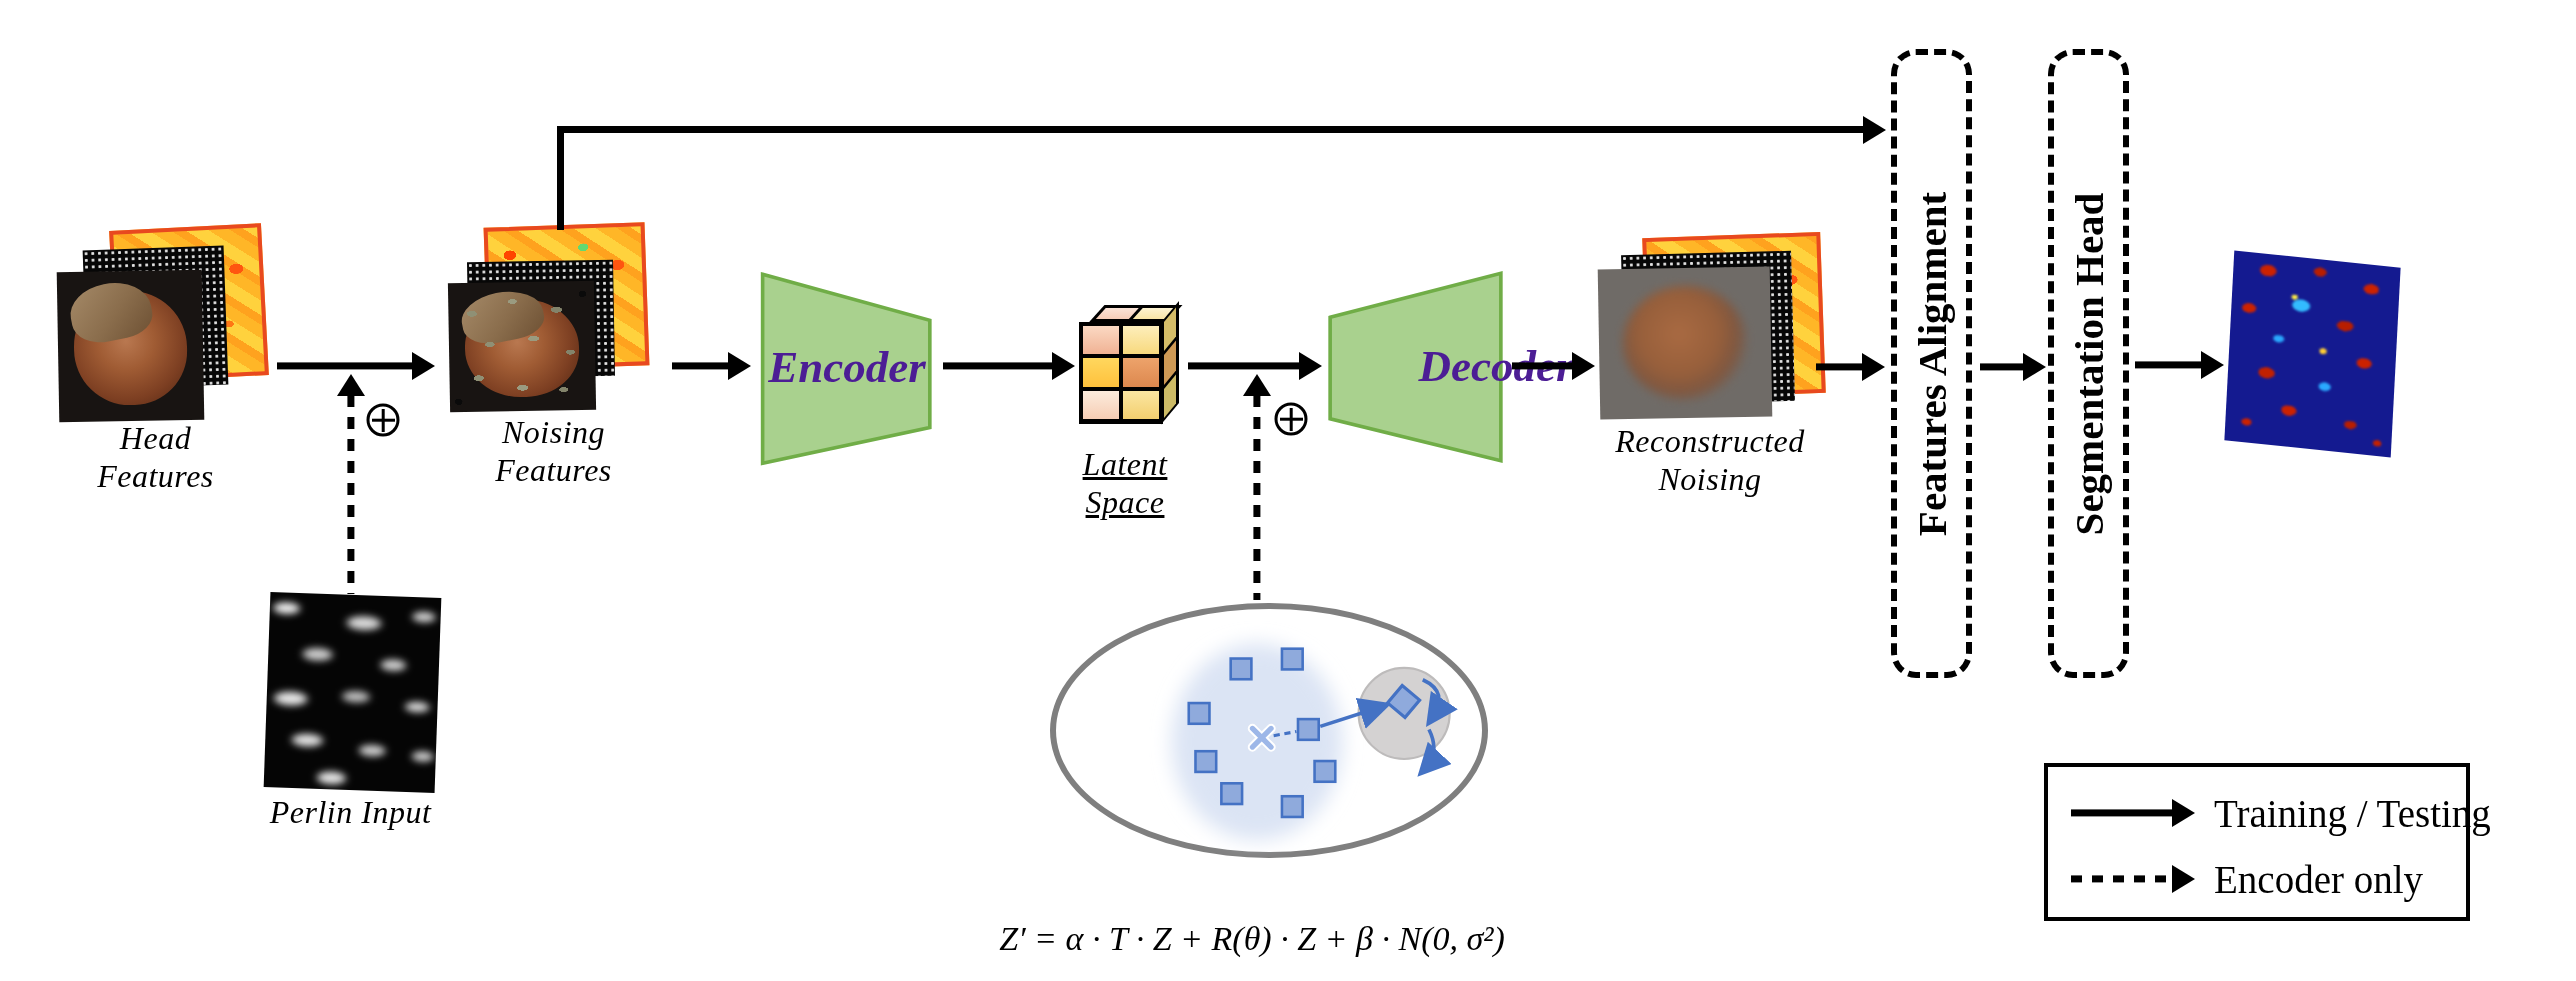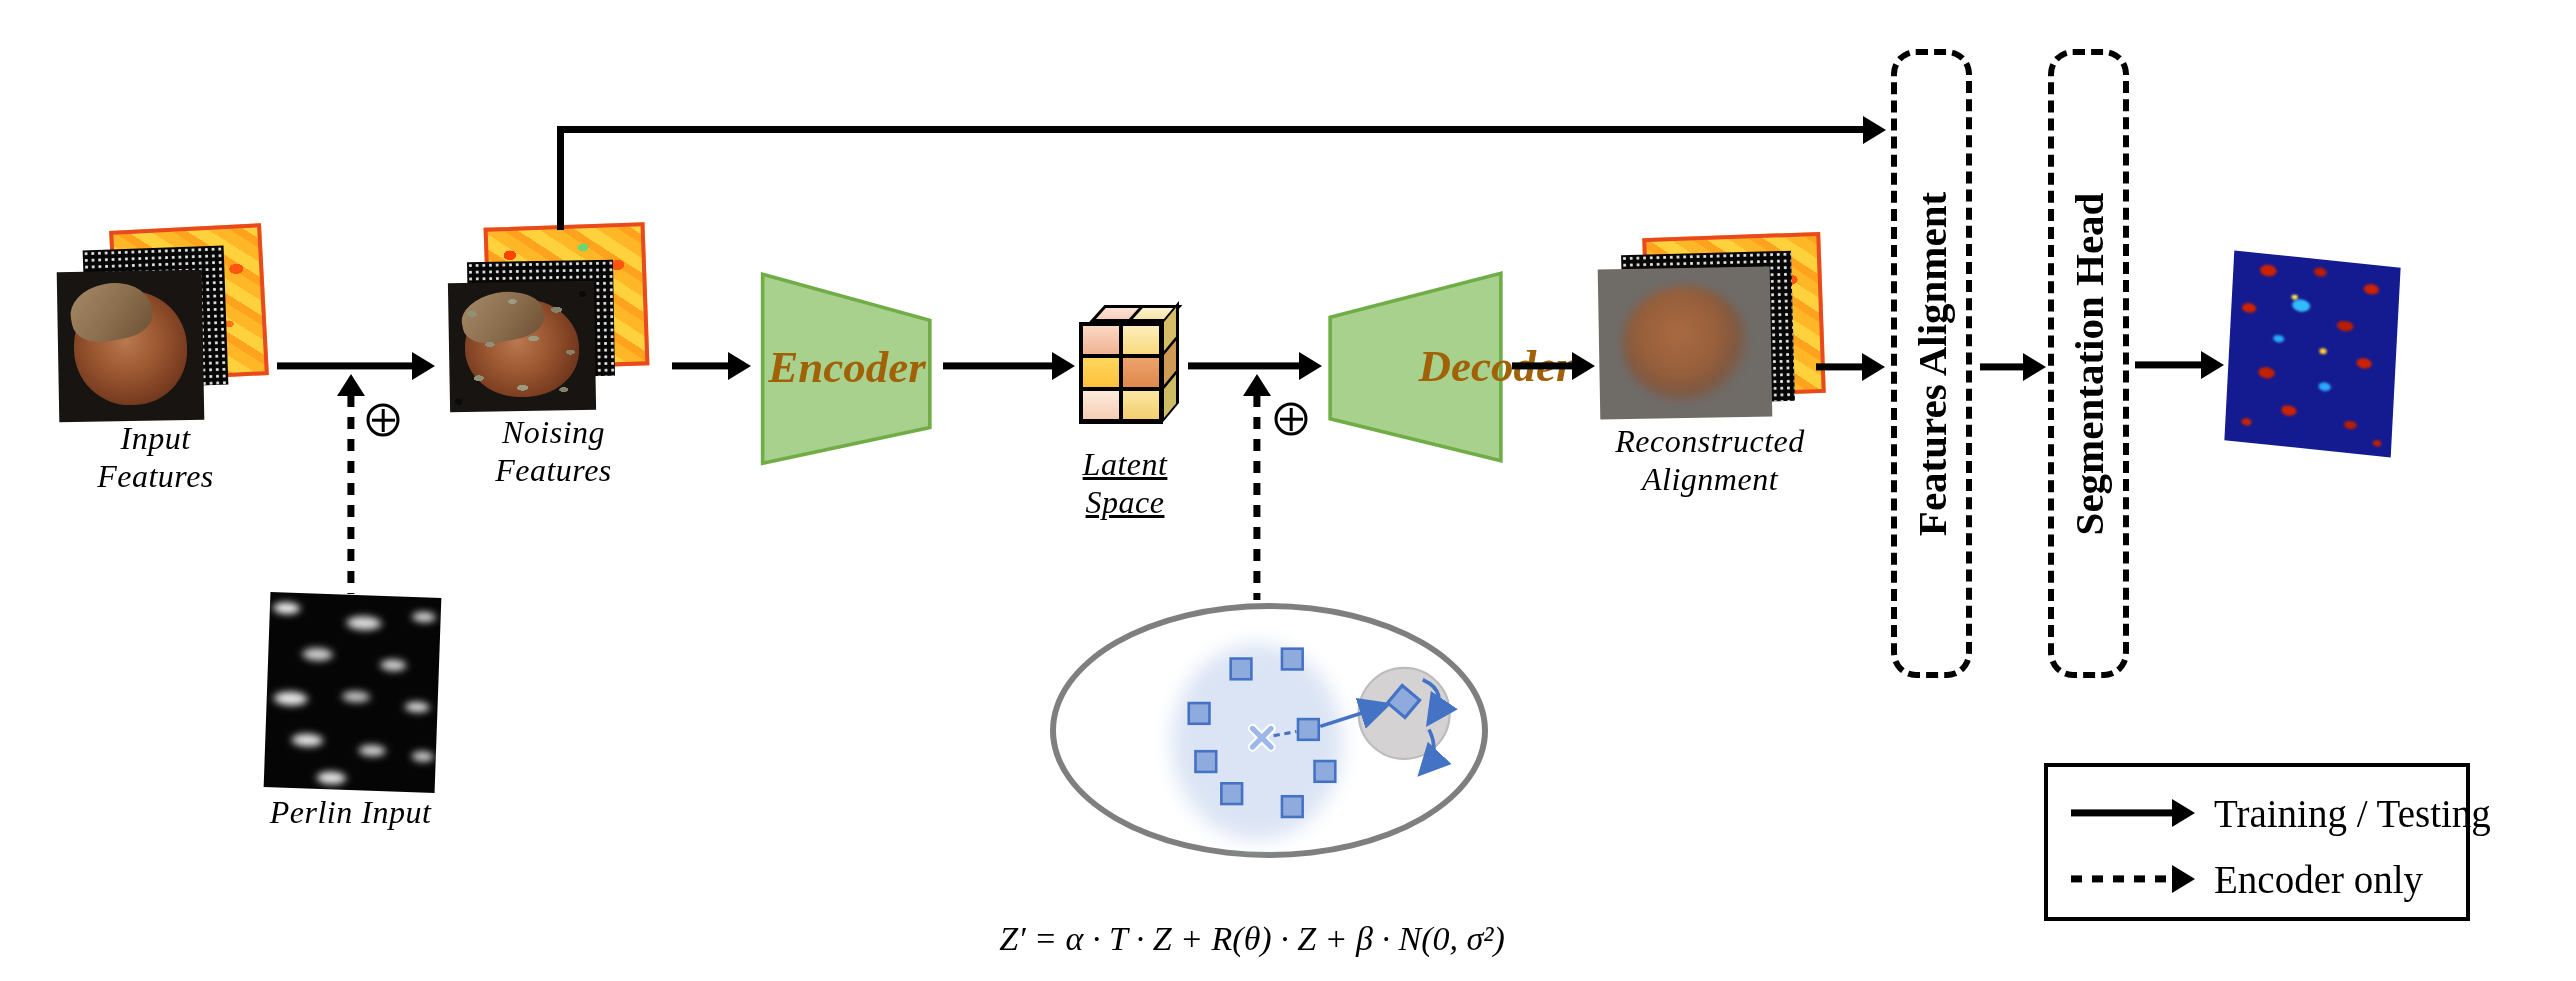--- a/index.html
+++ b/index.html
@@ -89,21 +89,21 @@
       radial-gradient(30px 12.4px at 16% 54%, rgba(255,255,255,.9) 45%, transparent 65%),
       radial-gradient(25px 10.3px at 52% 52%, rgba(235,235,235,.8) 45%, transparent 65%),
       radial-gradient(22px 9.3px at 86% 56%, rgba(255,255,255,.85) 45%, transparent 65%),
       radial-gradient(28px 11.4px at 26% 74%, rgba(250,250,250,.9) 45%, transparent 65%),
       radial-gradient(24px 10.3px at 62% 78%, rgba(255,255,255,.8) 45%, transparent 65%),
       radial-gradient(19.7px 9.3px at 90% 80%, rgba(240,240,240,.85) 45%, transparent 65%),
       radial-gradient(26px 11.4px at 40% 92%, rgba(255,255,255,.9) 45%, transparent 65%); }
 
   
   .blocksvg { position:absolute; }
-  .blocktext { position:absolute; font-weight:bold; font-style:italic; font-size:45px; color:#a16207;
+  .blocktext { position:absolute; font-weight:bold; font-style:italic; font-size:45px; color:#4c1d95;
                transform:translate(-50%,-50%); white-space:nowrap; }
 
   
   .cube { position:absolute; left:1079px; top:305px; width:111px; height:127px; }
   .cube-top { position:absolute; left:17.6px; top:0; width:78px; height:16.6px; background:#000;
               display:flex; gap:4.1px; padding:3.1px 4.1px; box-sizing:border-box; transform:skewX(-42deg); }
   .cube-top div { flex:1; }
   .cube-side { position:absolute; left:82px; top:7.2px; width:17.6px; height:102px; background:#000;
                display:flex; flex-direction:column; gap:4.1px; padding:3.1px; box-sizing:border-box;
                transform:skewY(-50deg); }
@@ -158,21 +158,21 @@
 
 <div class="canvas">
 
   <div>
     <div class="layer heatmap" style="left:113px; top:227px; width:144px; height:144px; transform:rotate(-3deg);"></div>
     <div class="layer griddots" style="left:85px; top:248px; width:141px; height:139px; transform:rotate(-2deg);"></div>
     <div class="layer photo" style="left:58px; top:271px; width:145px; height:150px; transform:rotate(-1deg);">
       <div class="nut"></div>
       <div class="nutcap"></div>
     </div>
-    <div class="lbl" style="left:78px; top:420px; width:155px;">Input Features</div>
+    <div class="lbl" style="left:78px; top:420px; width:155px;">Head Features</div>
   </div>
 
   <div class="arr" style="left:277px; top:351px; width:158px;">
     <div class="shaft"></div>
     <div class="head"></div>
   </div>
 
   <div class="dotv" style="left:336px; top:374px; height:220px;">
     <div class="vhead"></div>
     <div class="vshaft"></div>
@@ -263,21 +263,21 @@
     <div class="shaft"></div>
     <div class="head"></div>
   </div>
 
   <div>
     <div class="layer heatmap" style="left:1645px; top:235px; width:170px; height:153px; transform:rotate(-2deg);"></div>
     <div class="layer griddots" style="left:1623px; top:253px; width:170px; height:150px; transform:rotate(-1.5deg);"></div>
     <div class="layer recon" style="left:1599px; top:268px; width:172px; height:150px; transform:rotate(-1deg);">
       <div class="blurnut2"></div>
     </div>
-    <div class="lbl" style="left:1596px; top:423px; width:228px;">Reconstructed Alignment</div>
+    <div class="lbl" style="left:1596px; top:423px; width:228px;">Reconstructed Noising</div>
   </div>
 
   <div class="arr" style="left:1816px; top:352px; width:69px;">
     <div class="shaft"></div>
     <div class="head"></div>
   </div>
 
   <div class="dashbox" style="left:1891px;">
     <div class="vtext">Features Alignment</div>
   </div>

